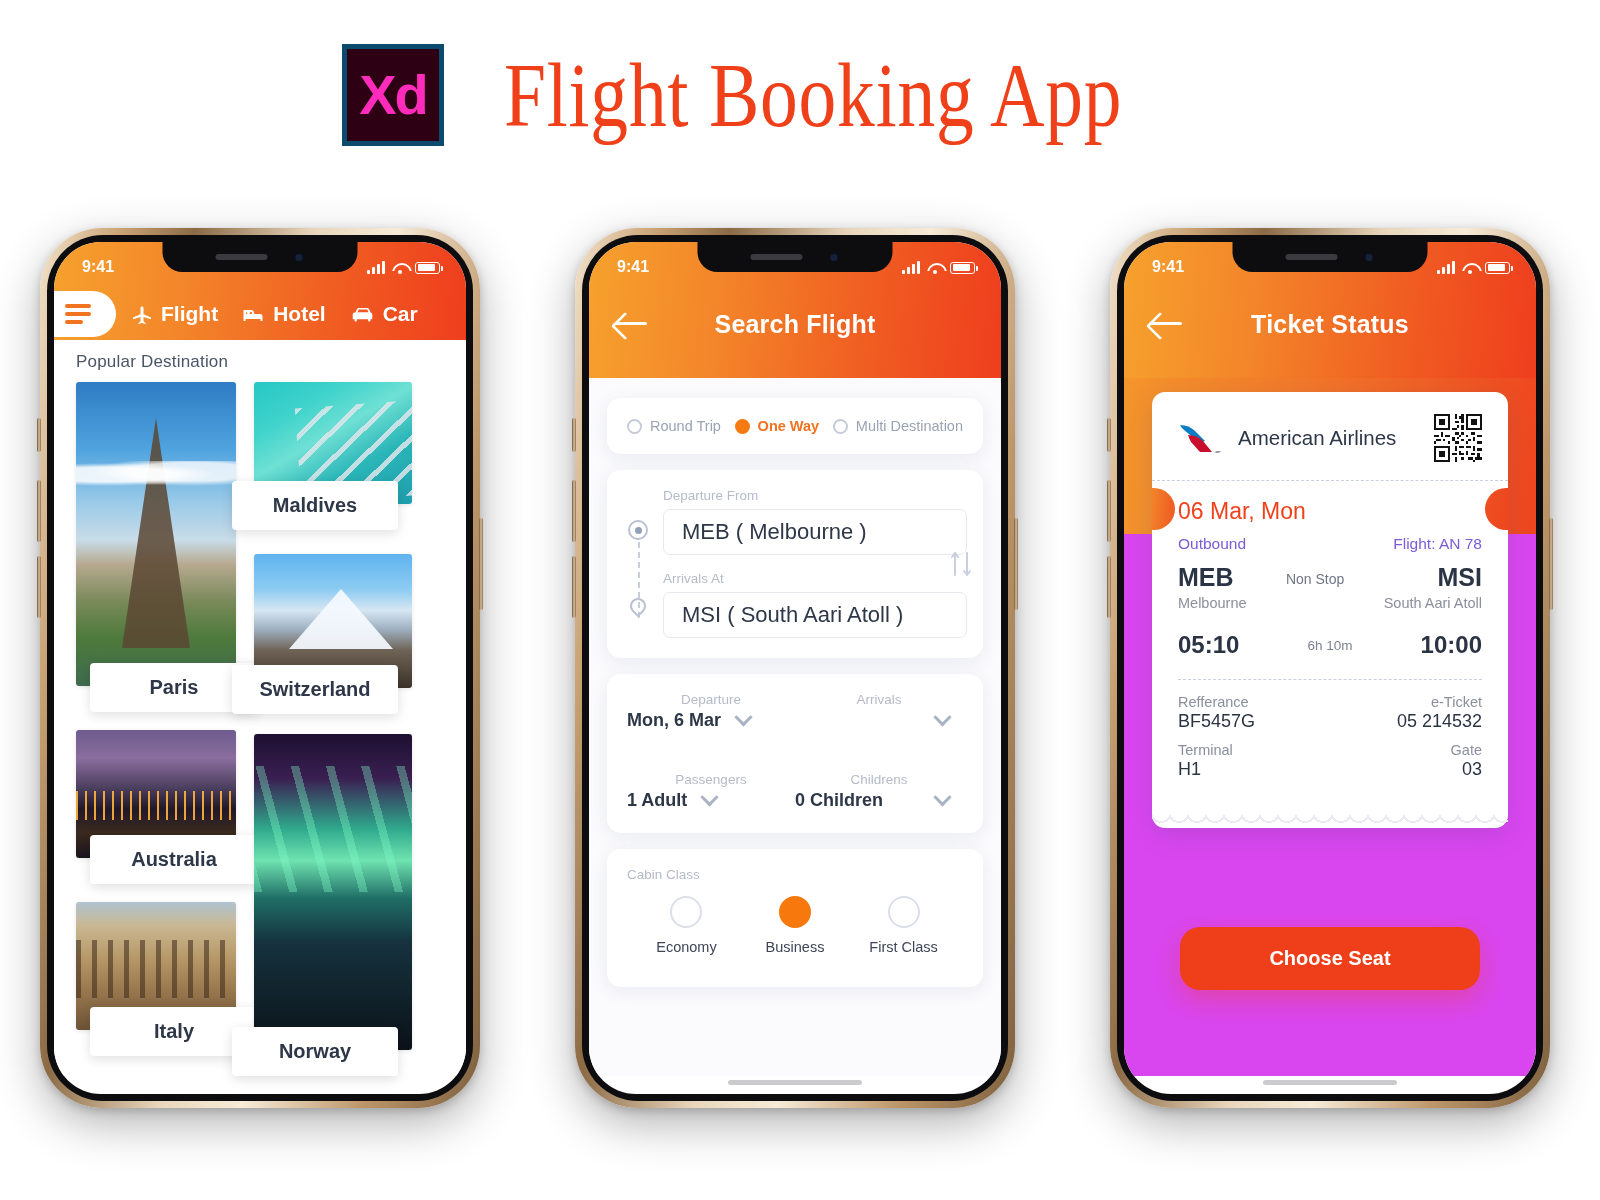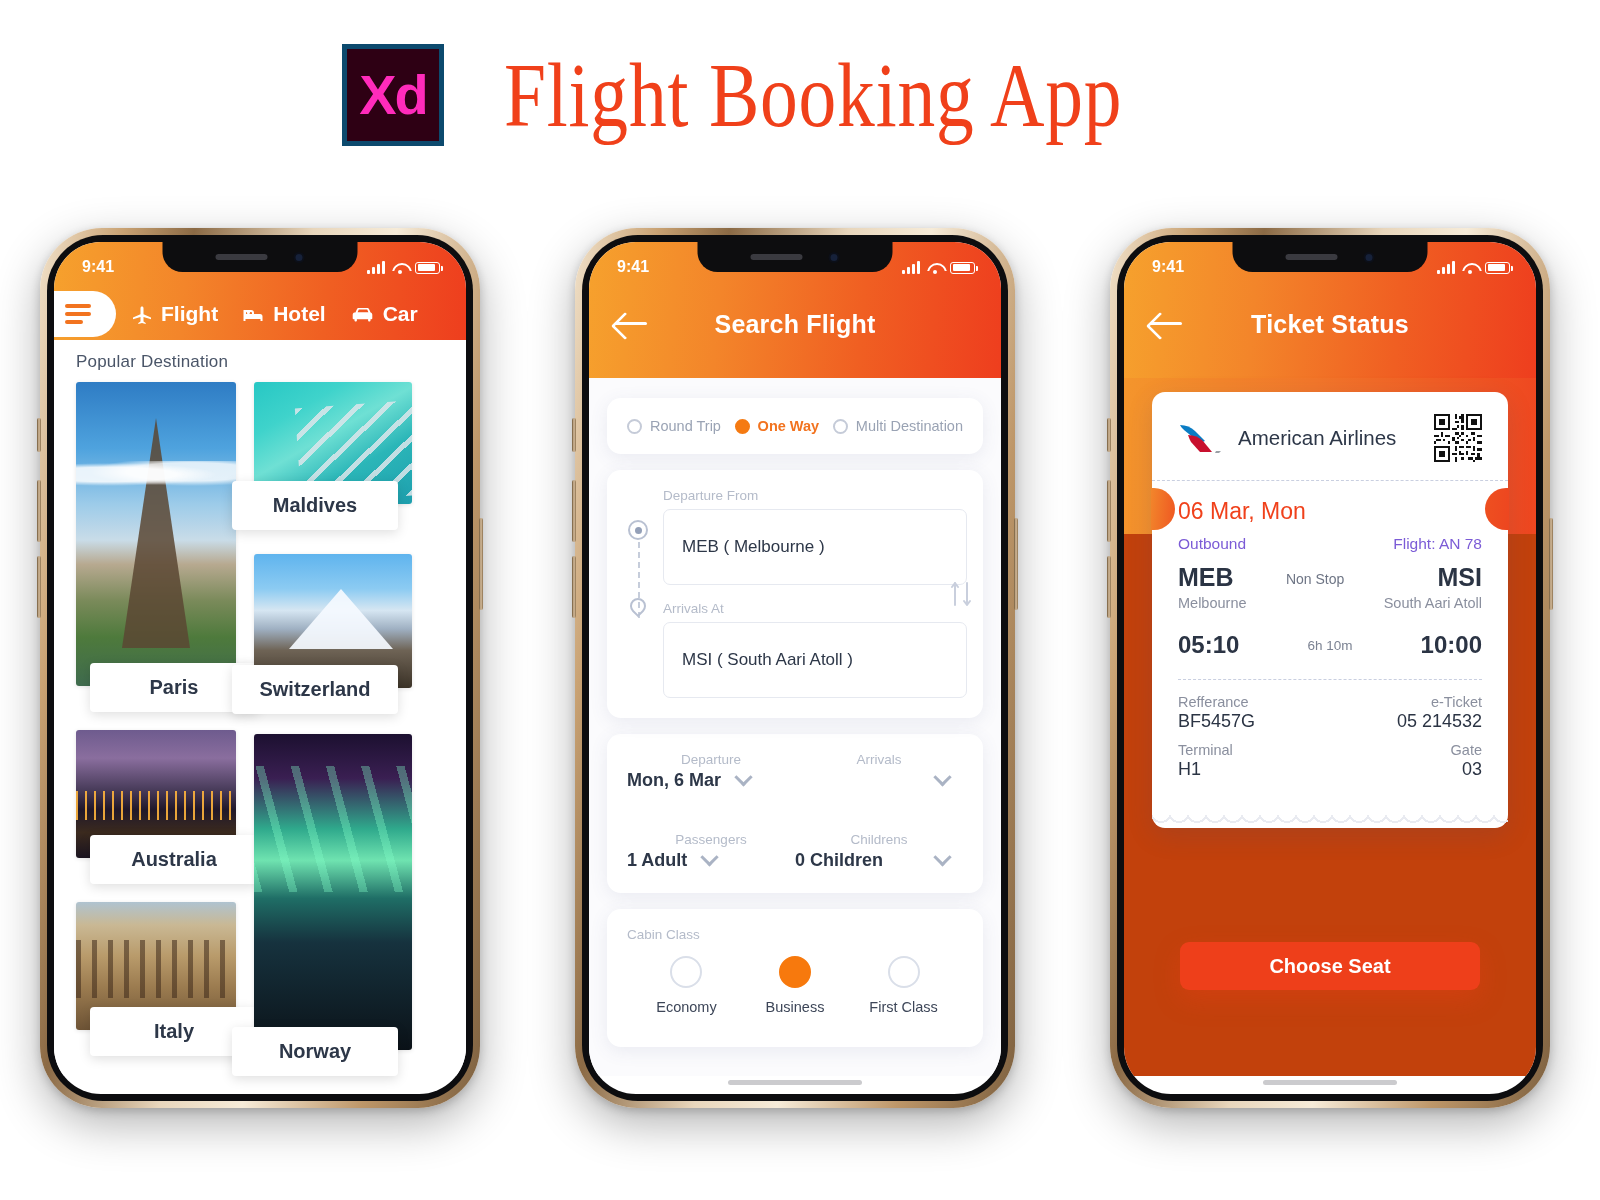--- a/index.html
+++ b/index.html
@@ -194,22 +194,22 @@
   .route-rail { width:40px; position:relative; flex:0 0 auto; padding-top:32px;}
   .rail-dot { width:20px;height:20px;border-radius:50%;border:2.2px solid #B9C1D2;
     display:flex;align-items:center;justify-content:center;margin-left:5px;}
   .rail-dot i { width:7px;height:7px;border-radius:50%;background:#94A0B8;display:block;}
   .rail-line { position:absolute; left:14.5px; top:54px; width:0;height:76px;
     border-left:2px dashed #C6CDDB; }
   .rail-pin { width:16px;height:16px;border:2.2px solid #B9C1D2;border-radius:50% 50% 50% 0;
     transform:rotate(-45deg); margin-left:7px; margin-top:58px;}
   .route-fields { flex:1; }
   .fld-label { color:#B4BBC9; font-size:13.5px; margin-bottom:6px; }
-  .fld-box { border:1.4px solid #E6E9F0; border-radius:7px; height:76px;
-    display:flex; align-items:center; padding:8px 18px; color:#2D3748; font-size:17px; }
+  .fld-box { border:1.4px solid #E6E9F0; border-radius:7px; height:46px;
+    display:flex; align-items:center; padding:8px 18px; color:#2D3748; font-size:22px; }
   .swap-icon { position:absolute; right:10px; top:50%; transform:translateY(-50%);
     width:22px; height:30px; }
 
   .gridcard { margin-top:16px; padding:18px 20px 20px 20px; }
   .g2 { display:flex; }
   .g2 > div { width:50%;text-align:center; }
   .sel-label { color:#B4BBC9; font-size:13.5px; margin-bottom:3px; }
   .sel-val { display:flex; align-items:center; color:#2D3748; font-size:18px; font-weight:bold; }
   .sel-val span.v { min-height:23px; }
   .chev { margin-left:auto; margin-right:14px; width:13px;height:13px;
@@ -217,26 +217,26 @@
     transform:rotate(45deg) translate(-3px,-3px); flex:0 0 auto;}
   .chev.near { margin-left:16px; margin-right:0; }
 
   .cabincard { margin-top:16px; padding:18px 20px 32px 20px; }
   .cabin-opts { display:flex; justify-content:space-between; margin-top:14px; padding:0 6px;}
   .cabin-opt { display:flex; flex-direction:column; align-items:center; width:33%;}
   .cabin-rdo { width:32px;height:32px;border-radius:50%;border:2px solid #DADFE9;background:#fff;}
   .cabin-opt.sel .cabin-rdo { background:#F7790D; border-color:#F7790D; }
   .cabin-name { margin-top:11px; color:#3D4658; font-size:14.5px; }
   .btn-primary { background:#EE3F1A; color:#fff; font-size:20px; font-weight:bold;
-    border:none; border-radius:9px; width:100%; height:48px; cursor:pointer;
+    border:none; border-radius:20px; width:100%; height:63px; cursor:pointer;
     box-shadow:0 10px 26px rgba(238,63,26,.32); }
   .search-wrap{ margin-top:22px; padding:0 18px; }
 
   
-  .s3-body { position:relative; height:698px; background:#c2410c; }
+  .s3-body { position:relative; height:698px; background:#d946ef; }
   .s3-orange { position:absolute; left:0; right:0; top:0; height:156px;
     background: linear-gradient(95deg,#F4952C 0%,#F2762A 45%,#EE4620 100%); }
   .ticket { position:absolute; left:28px; right:28px; top:14px;
     background:#fff; border-radius:13px; box-shadow:0 8px 26px rgba(60,70,110,.16);
     padding:22px 26px 0 26px; z-index:5; }
   .t-brandrow { display:flex; align-items:center; justify-content:space-between; }
   .t-brand { display:flex; align-items:center; gap:14px; }
   .t-brandname { color:#2D3748; font-size:20.5px; }
   .qr { width:48px;height:48px; }
   .t-sep { border-top:1.6px dashed #C9CFE0; margin:18px -26px 0 -26px; }

